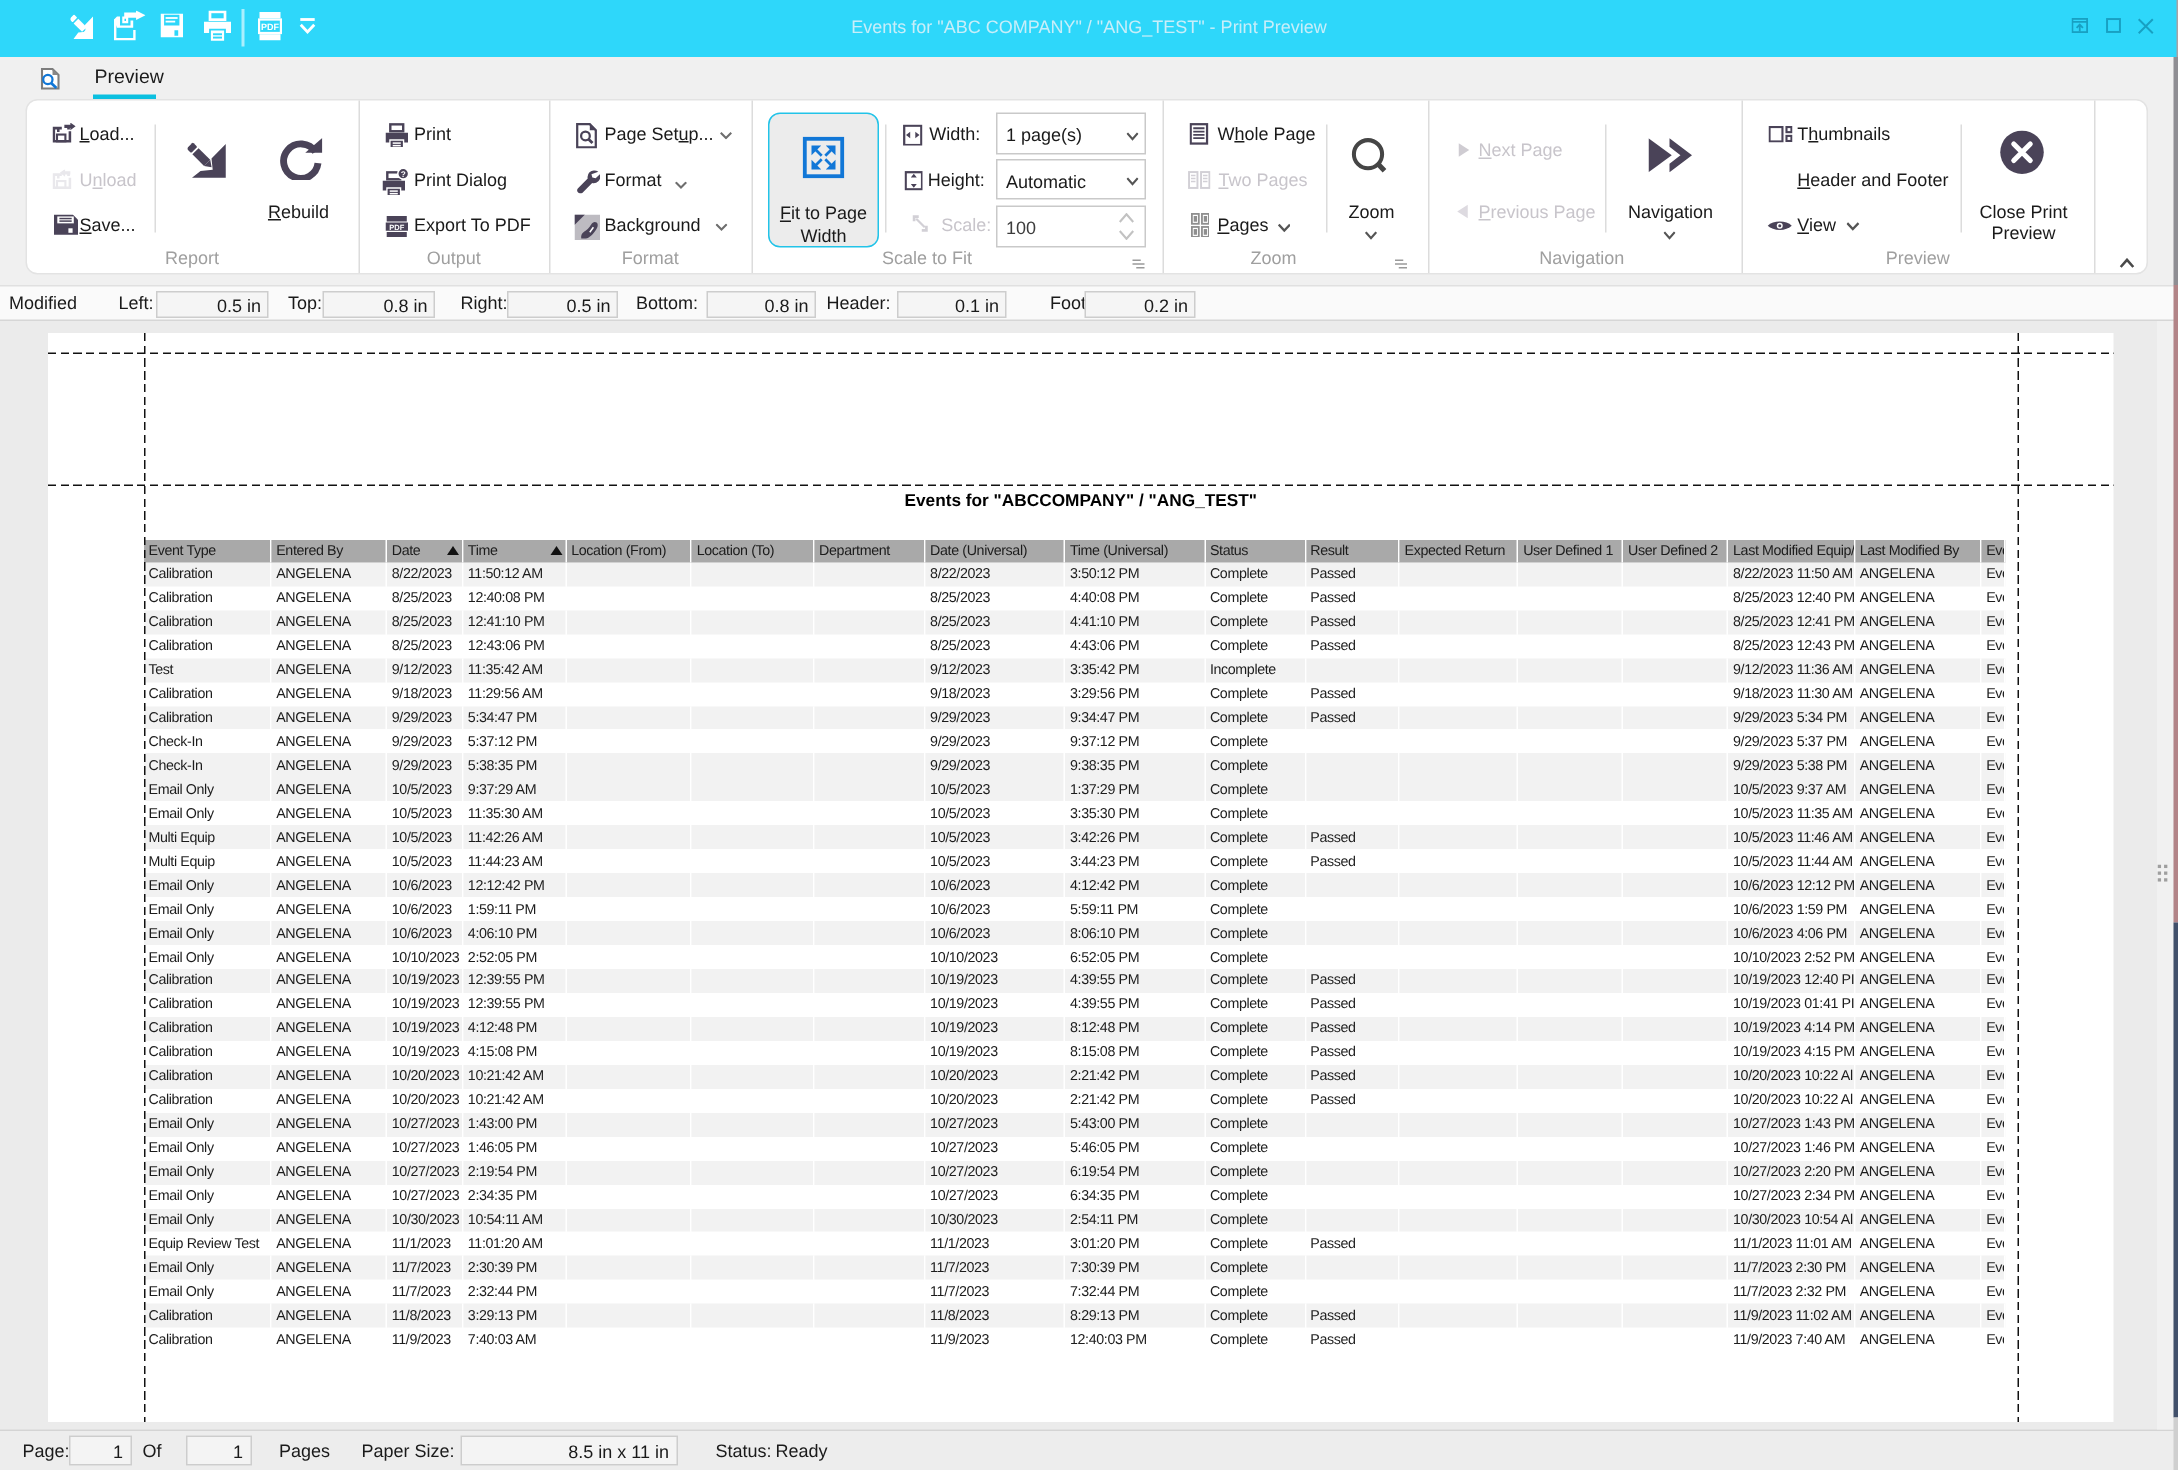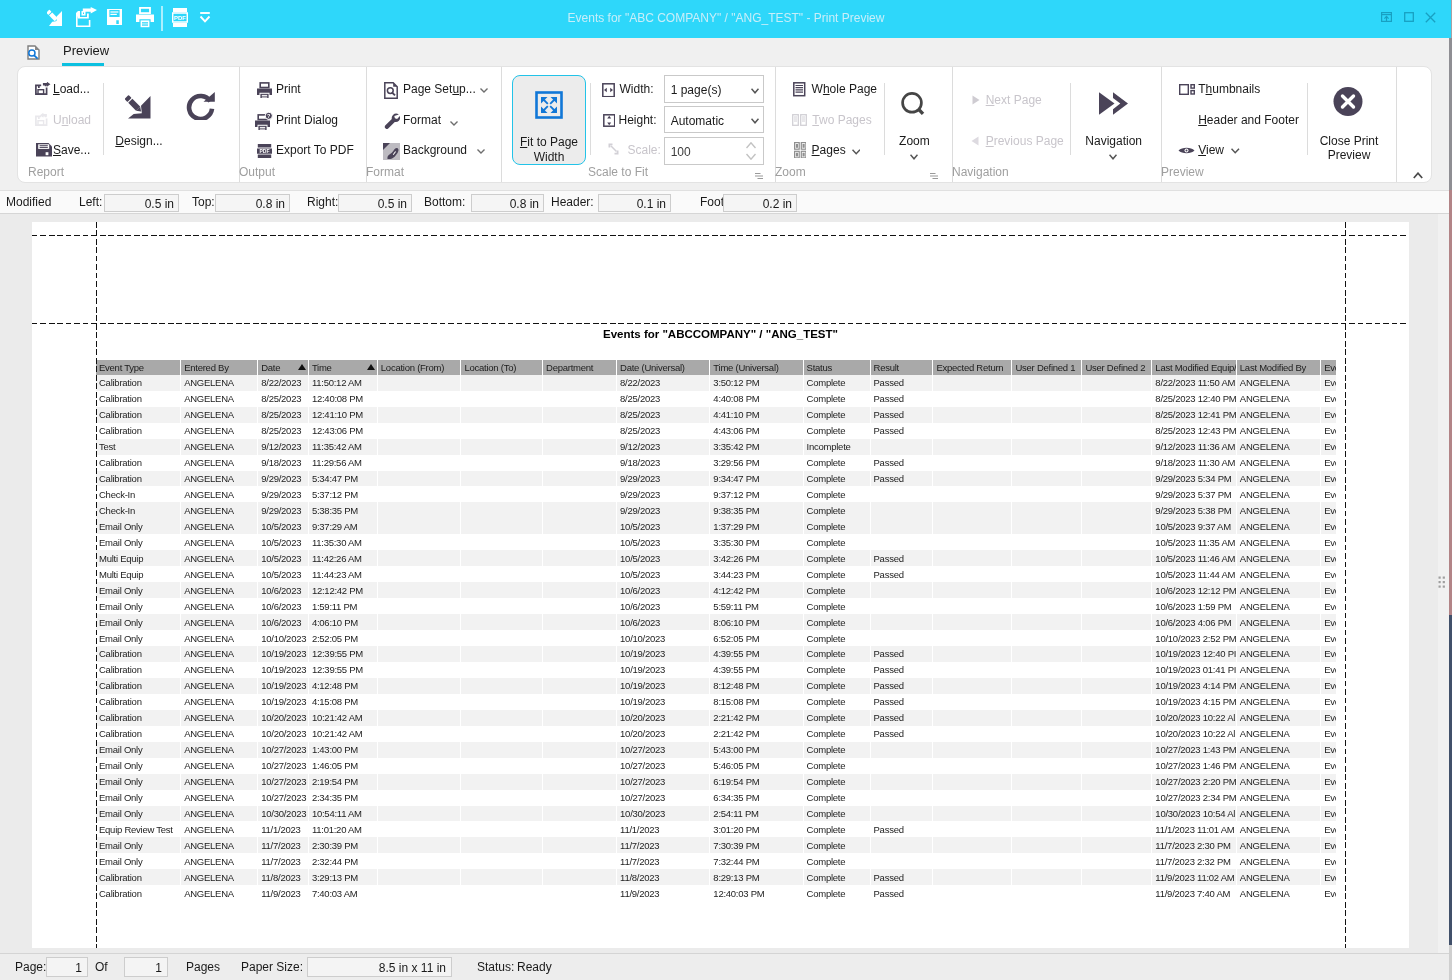--- a/index.html
+++ b/index.html
@@ -9,21 +9,21 @@
 #titlebar .ttl{position:absolute;left:0;right:0;top:11px;text-align:center;font-size:12px;color:#c8eef9}
 .tbico{position:absolute;top:8px}
 
 #tabrow{position:absolute;left:0;top:38px;width:1452px;height:28px;background:#f0f0f0}
 #tabrow .pv{position:absolute;left:63px;top:5px;font-size:13px;color:#1a1a1a}
 #tabrow .ul{position:absolute;left:62px;top:24.5px;width:42px;height:3px;background:#0cc0e0}
 
 #ribbon{position:absolute;left:17px;top:66px;width:1415px;height:117px;background:#fff;border:1px solid #e3e3e3;border-radius:8px}
 .gsep{position:absolute;top:0;bottom:0;width:1px;background:#dcdcdc}
 .isep{position:absolute;top:15.5px;height:72.5px;width:1px;background:#dcdcdc}
-.glabel{position:absolute;bottom:3px;font-size:12px;color:#9f9f9f;text-align:left}
+.glabel{position:absolute;bottom:3px;font-size:12px;color:#9f9f9f;text-align:center}
 .sbtn{position:absolute;height:24px;font-size:12px;color:#1a1a1a;white-space:nowrap}
 .sbtn .txt{position:absolute;left:25px;top:4px}
 .sbtn.dis{color:#c8c5cb}
 .bigbtn{position:absolute;width:62px;top:6px;height:100px;text-align:center;font-size:12px;color:#1a1a1a}
 .blbl{position:absolute;left:-20px;right:-20px;top:61px;line-height:14px}
 u{text-decoration:underline}
 
 #marbar{position:absolute;left:0;top:190px;width:1452px;height:24px;background:#fafafa;border-top:1px solid #e0e0e0;border-bottom:1px solid #d6d6d6;font-size:12px;color:#1a1a1a}
 .mlbl{position:absolute;top:4px}
 .mbox{position:absolute;top:2.5px;height:18px;border:1px solid #cdcdcd;background:#f5f5f5;font-size:12px;text-align:right;padding:2px 4px 0 0}
@@ -147,31 +147,31 @@
 <svg class="abs" style="left:17.5px;top:76px" width="16" height="13.5" viewBox="0 0 16 13.5">
         <path fill="#4a4358" d="M0 0 L12.5 0 L16 3.5 L16 13.5 L0 13.5 Z"></path>
         <rect x="2.2" y="1.3" width="11" height="4.6" fill="#fff"></rect>
         <g fill="#4a4358">
           <rect x="3.6" y="2.2" width="8.2" height="1"></rect>
           <rect x="3.6" y="3.9" width="8.2" height="1"></rect>
         </g>
         <rect x="9.6" y="9.2" width="2.8" height="3" fill="#fff"></rect>
       </svg>
 <div class="isep" style="left:84.5px"></div>
-<div class="bigbtn" style="left:90px">
-        <div class="blbl"><u>D</u>esign...</div>
-      </div>
 <svg class="abs" style="left:106.5px;top:25px" width="29" height="28" viewBox="0 0 29 28">
         <path fill="#4a4358" d="M3 26.5 L25.5 26.5 L25.5 4 L16 13.7 L16.8 21.2 L8.7 22 Z"></path>
         <g fill="#4a4358" transform="translate(1.5,5) rotate(45 0 0)">
           <rect x="0" y="-2.9" width="4.2" height="5.8" rx="0.8"></rect>
           <rect x="5.4" y="-2.9" width="11" height="5.8"></rect>
           <path d="M16.4 -2.9 L20.6 0 L16.4 2.9 Z"></path>
         </g>
       </svg>
+<div class="bigbtn" style="left:150px">
+        <div class="blbl"><u>R</u>ebuild</div>
+      </div>
 <svg class="abs" style="left:166px;top:25px" width="31" height="28" viewBox="0 0 31 28">
         <g fill="none" stroke="#4a4358" stroke-width="4.6">
           <path d="M26.3 9.3 A 11.5 11.5 0 1 0 28 16.8"></path>
         </g>
         <path fill="#4a4358" d="M19.5 9.8 L30.8 9.8 L30.8 0 Z"></path>
       </svg>
 <div class="glabel" style="left:10px;width:200px">Report</div>
 <div class="gsep" style="left:221px"></div>
 <div class="sbtn" style="left:233px;top:11px">
         <span class="txt">Print</span>

